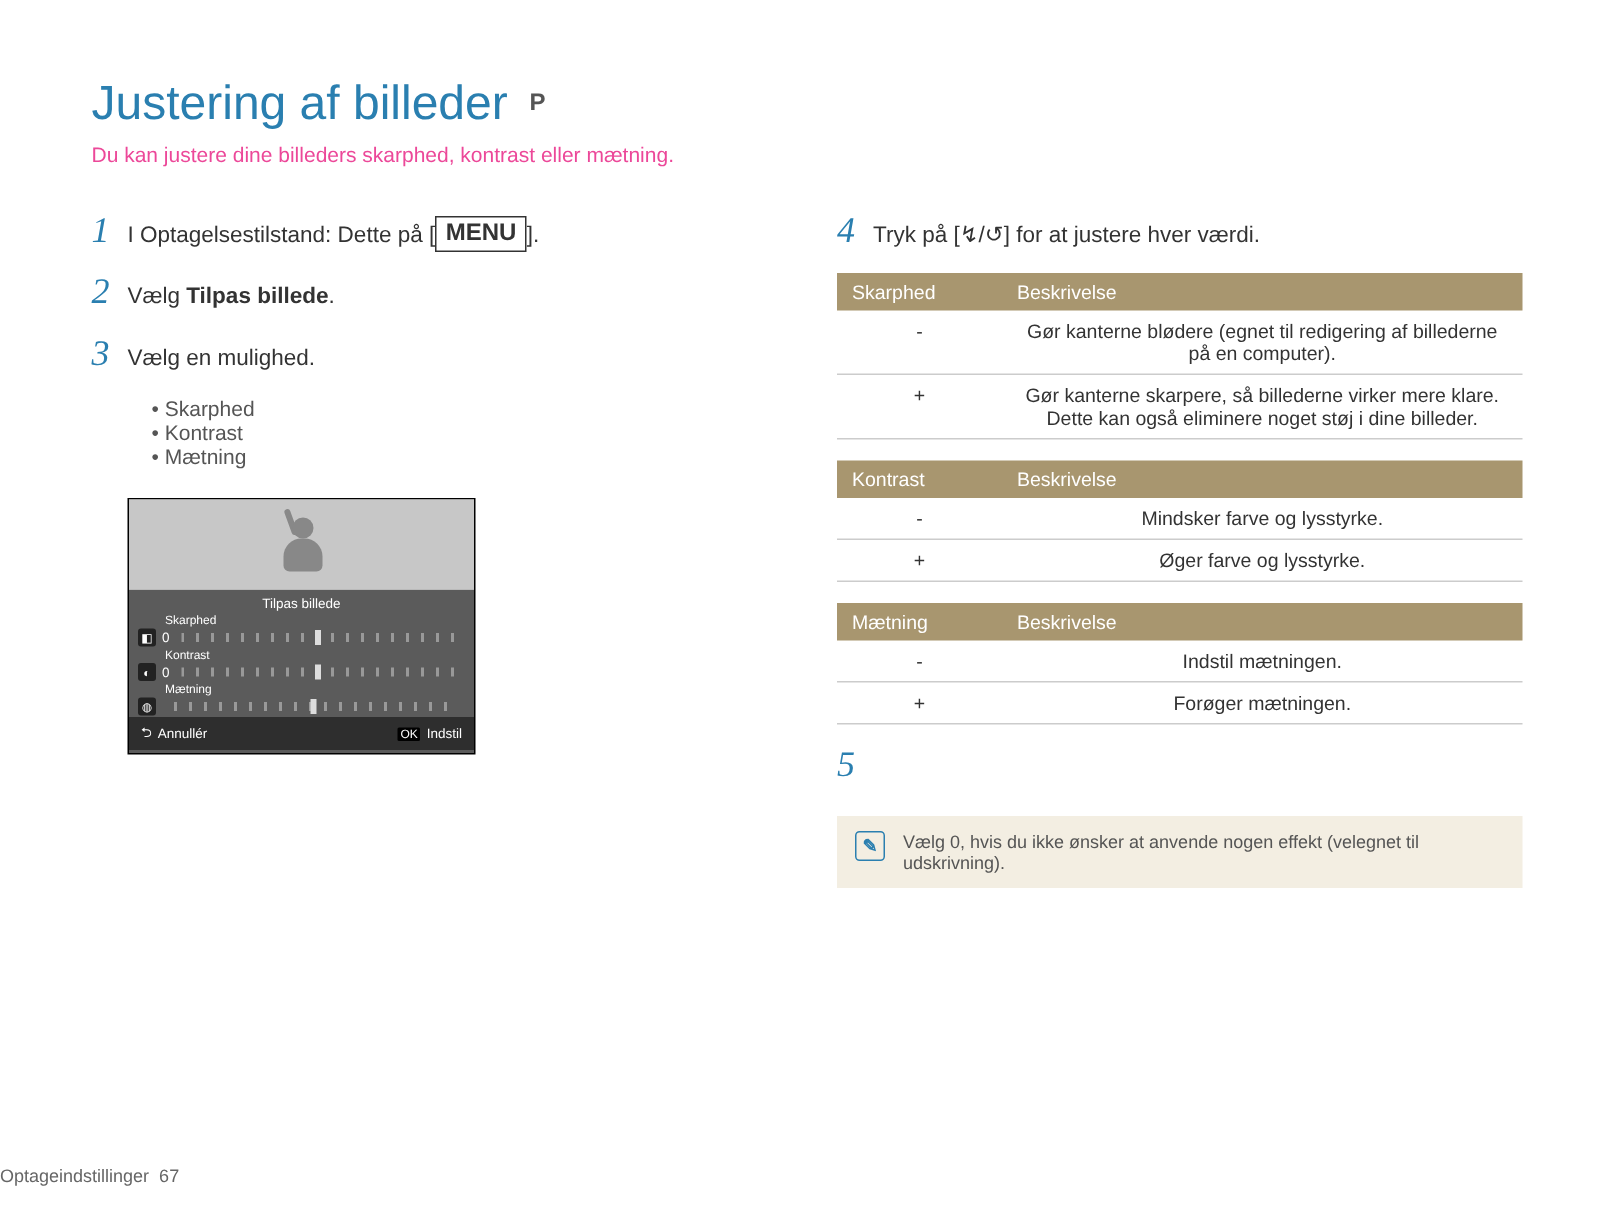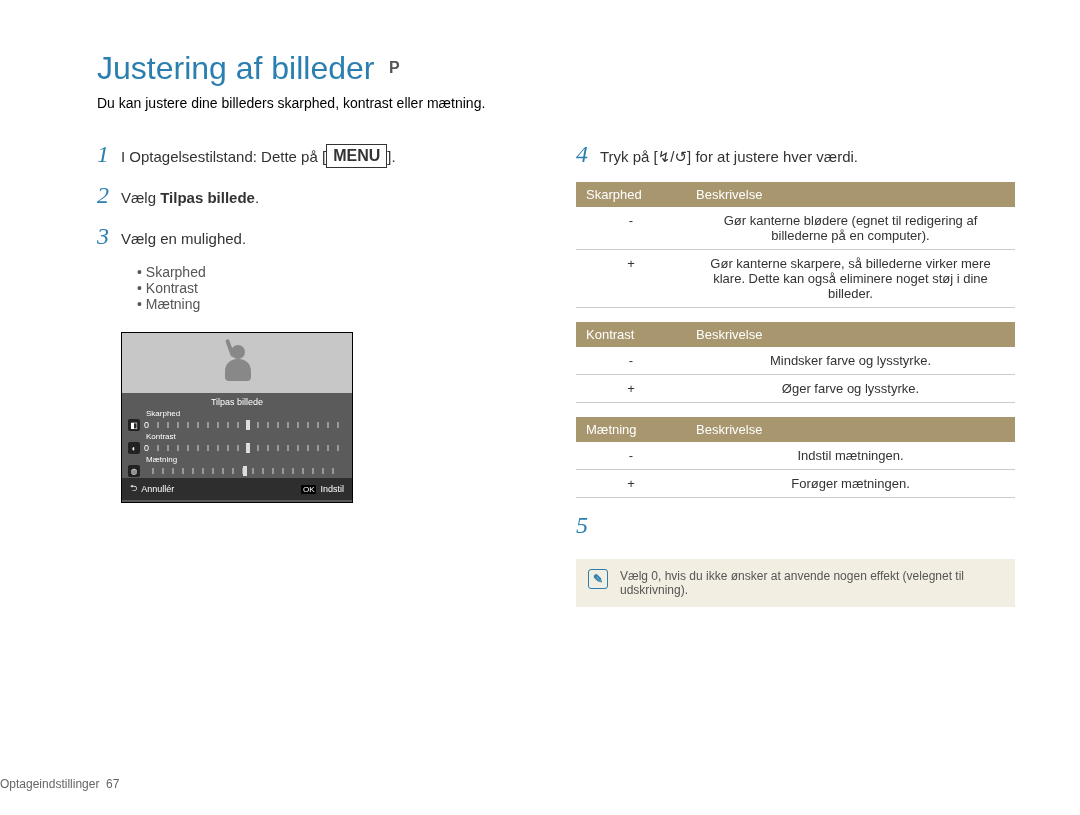--- a/index.html
+++ b/index.html
@@ -8,41 +8,40 @@
     font-family: Arial, Helvetica, sans-serif;
     background: #fff;
     color: #333;
     width: 1080px;
     height: 815px;
     box-sizing: border-box;
     position: relative;
   }
   .page {
     padding: 50px 65px 20px 61px;
-    margin-left: 36px;
   }
   .title {
     font-size: 32px;
     color: #2a7fb0;
     font-weight: 300;
     display: inline-block;
     margin: 0;
   }
   .mode-badge {
     display: inline-block;
     font-size: 16px;
     font-weight: bold;
     color: #555;
     margin-left: 10px;
     vertical-align: 6px;
   }
   .subtitle {
     margin-top: 8px;
     font-size: 14px;
-    color: #000000;
+    color: #ec4899;
   }
   .columns {
     display: flex;
     margin-top: 30px;
     gap: 40px;
   }
   .col {
     flex: 1;
   }
   .step {

